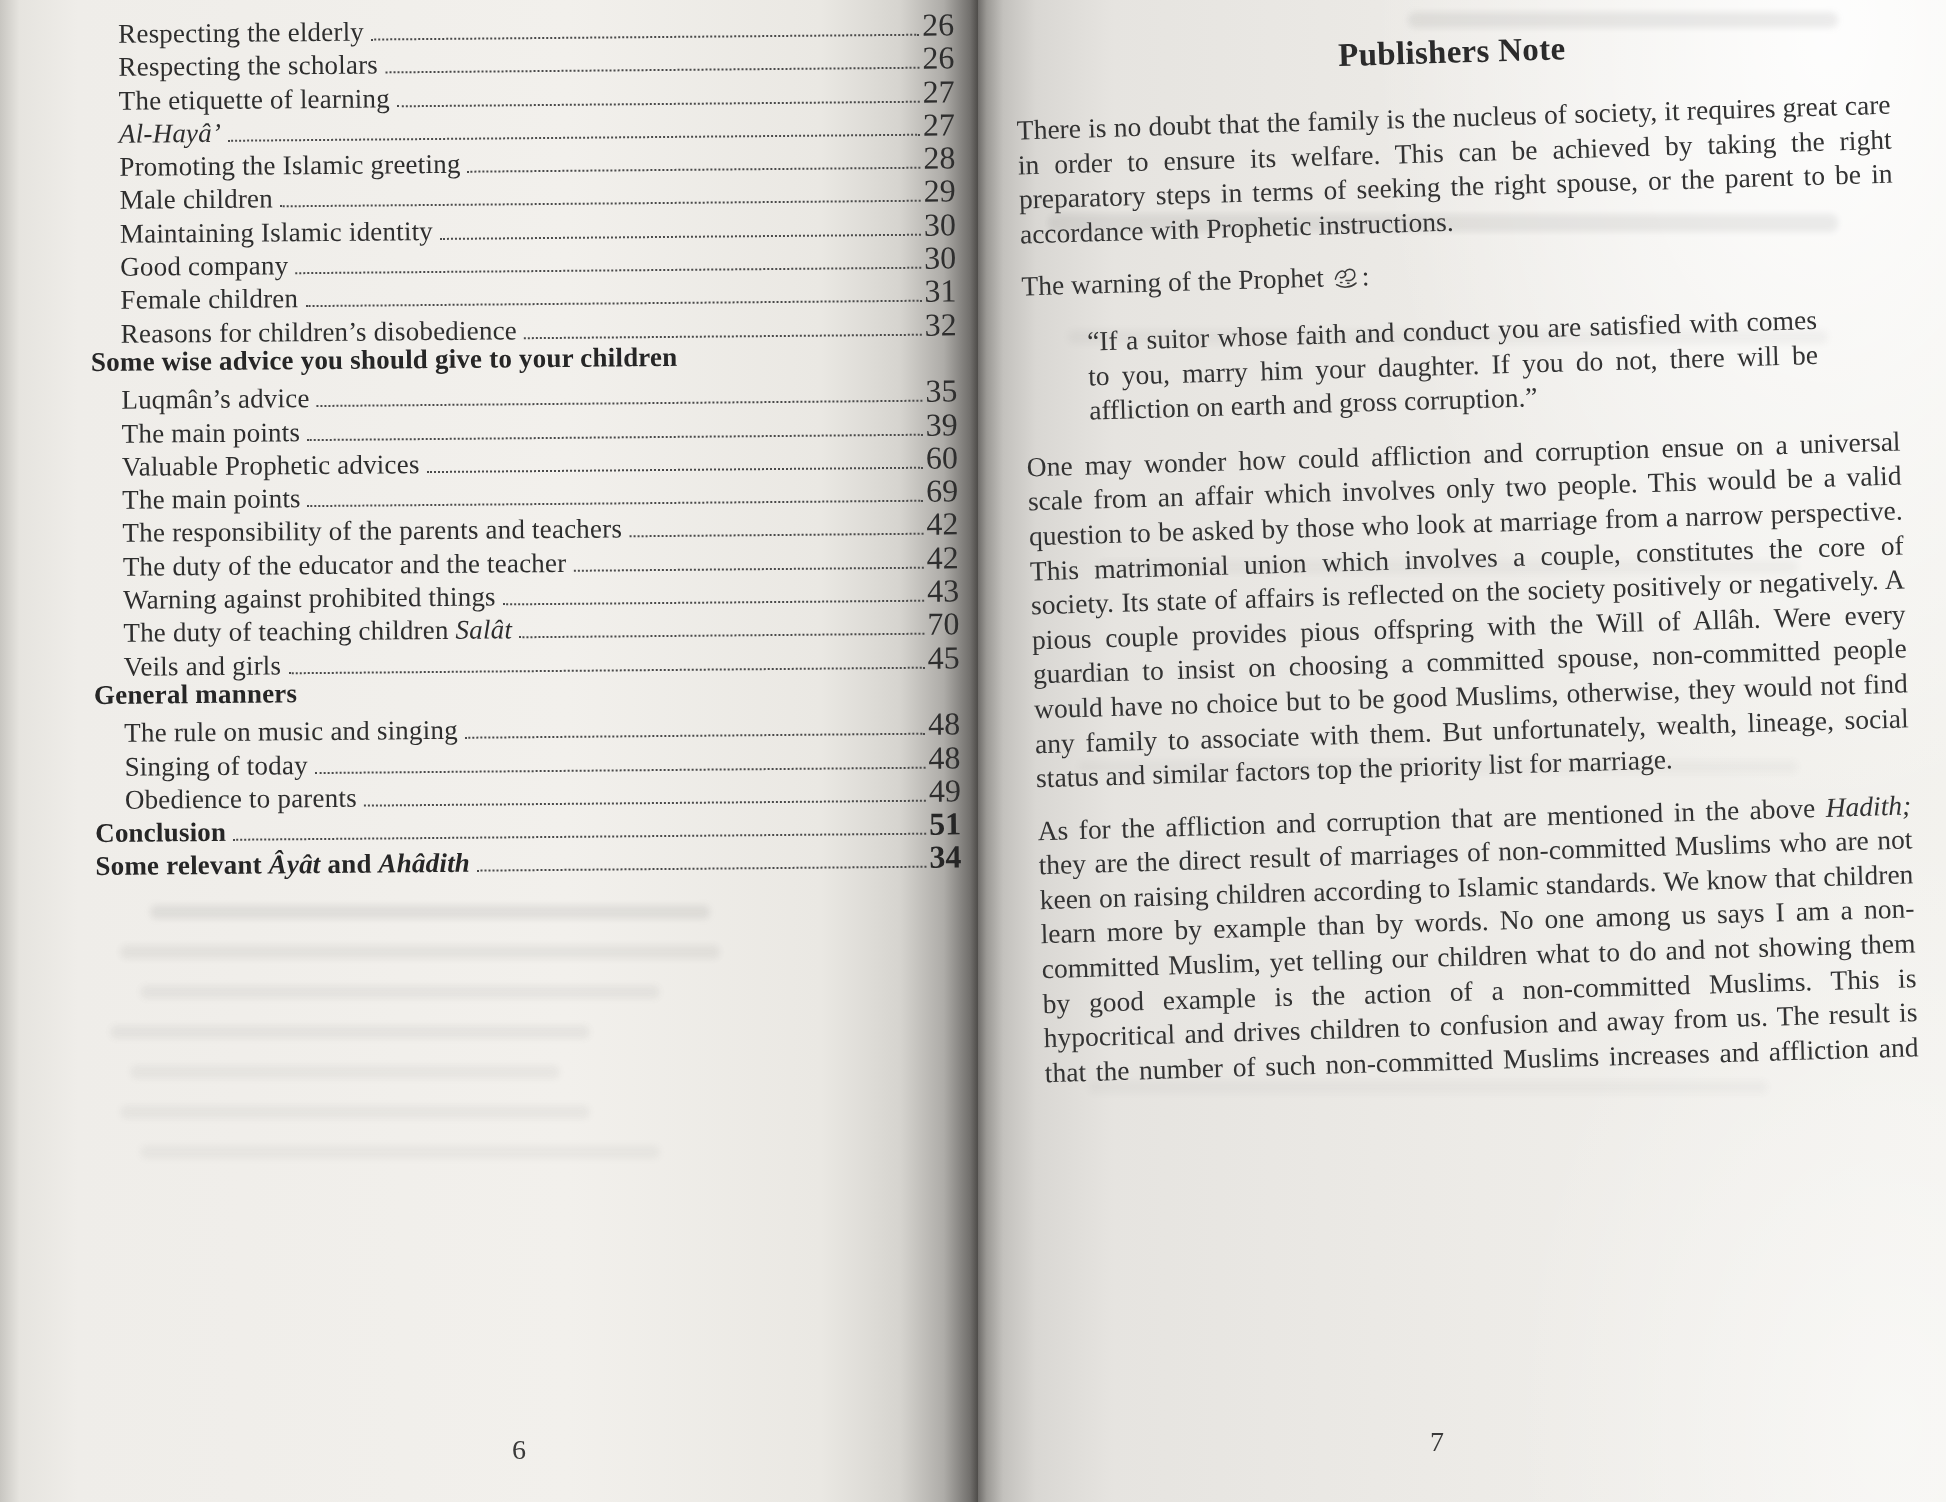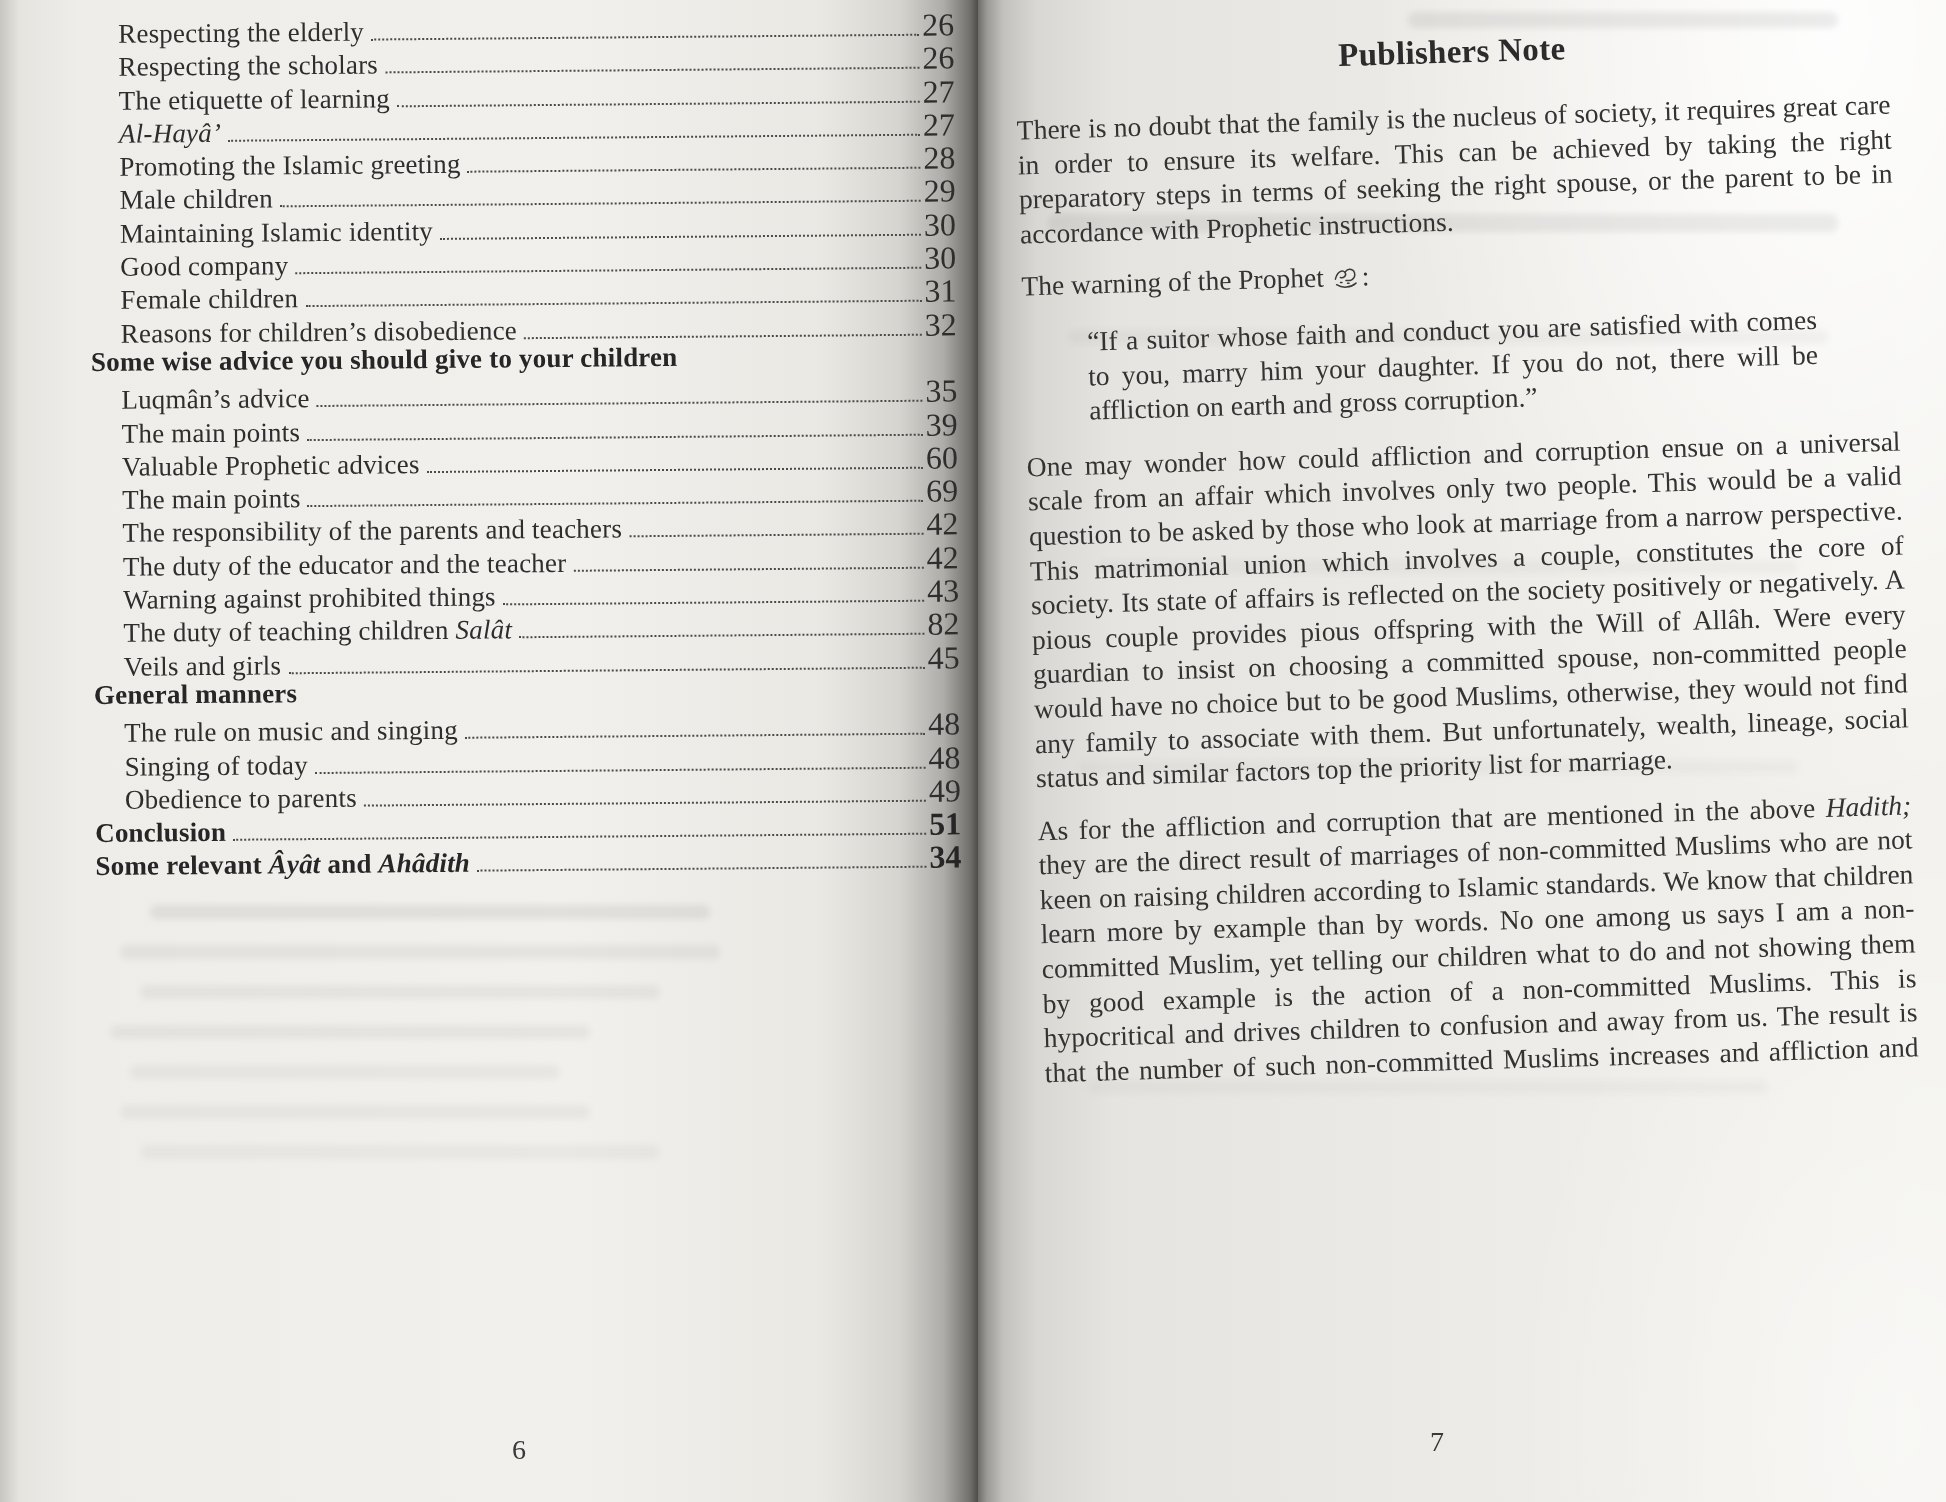--- a/index.html
+++ b/index.html
@@ -135,21 +135,21 @@
           <span class="toc-page">42</span>
         </div>
         <div class="toc-row item">
           <span class="toc-label"><span>Warning against prohibited things</span></span>
           <span class="dots"></span>
           <span class="toc-page">43</span>
         </div>
         <div class="toc-row item">
           <span class="toc-label"><span>The duty of teaching children </span><span class="it">Salât</span></span>
           <span class="dots"></span>
-          <span class="toc-page">82</span>
+          <span class="toc-page">70</span>
         </div>
         <div class="toc-row item">
           <span class="toc-label"><span>Veils and girls</span></span>
           <span class="dots"></span>
           <span class="toc-page">45</span>
         </div>
         <div class="toc-row heading">
           <span class="toc-label"><span>General manners</span></span>
         </div>
         <div class="toc-row item">

